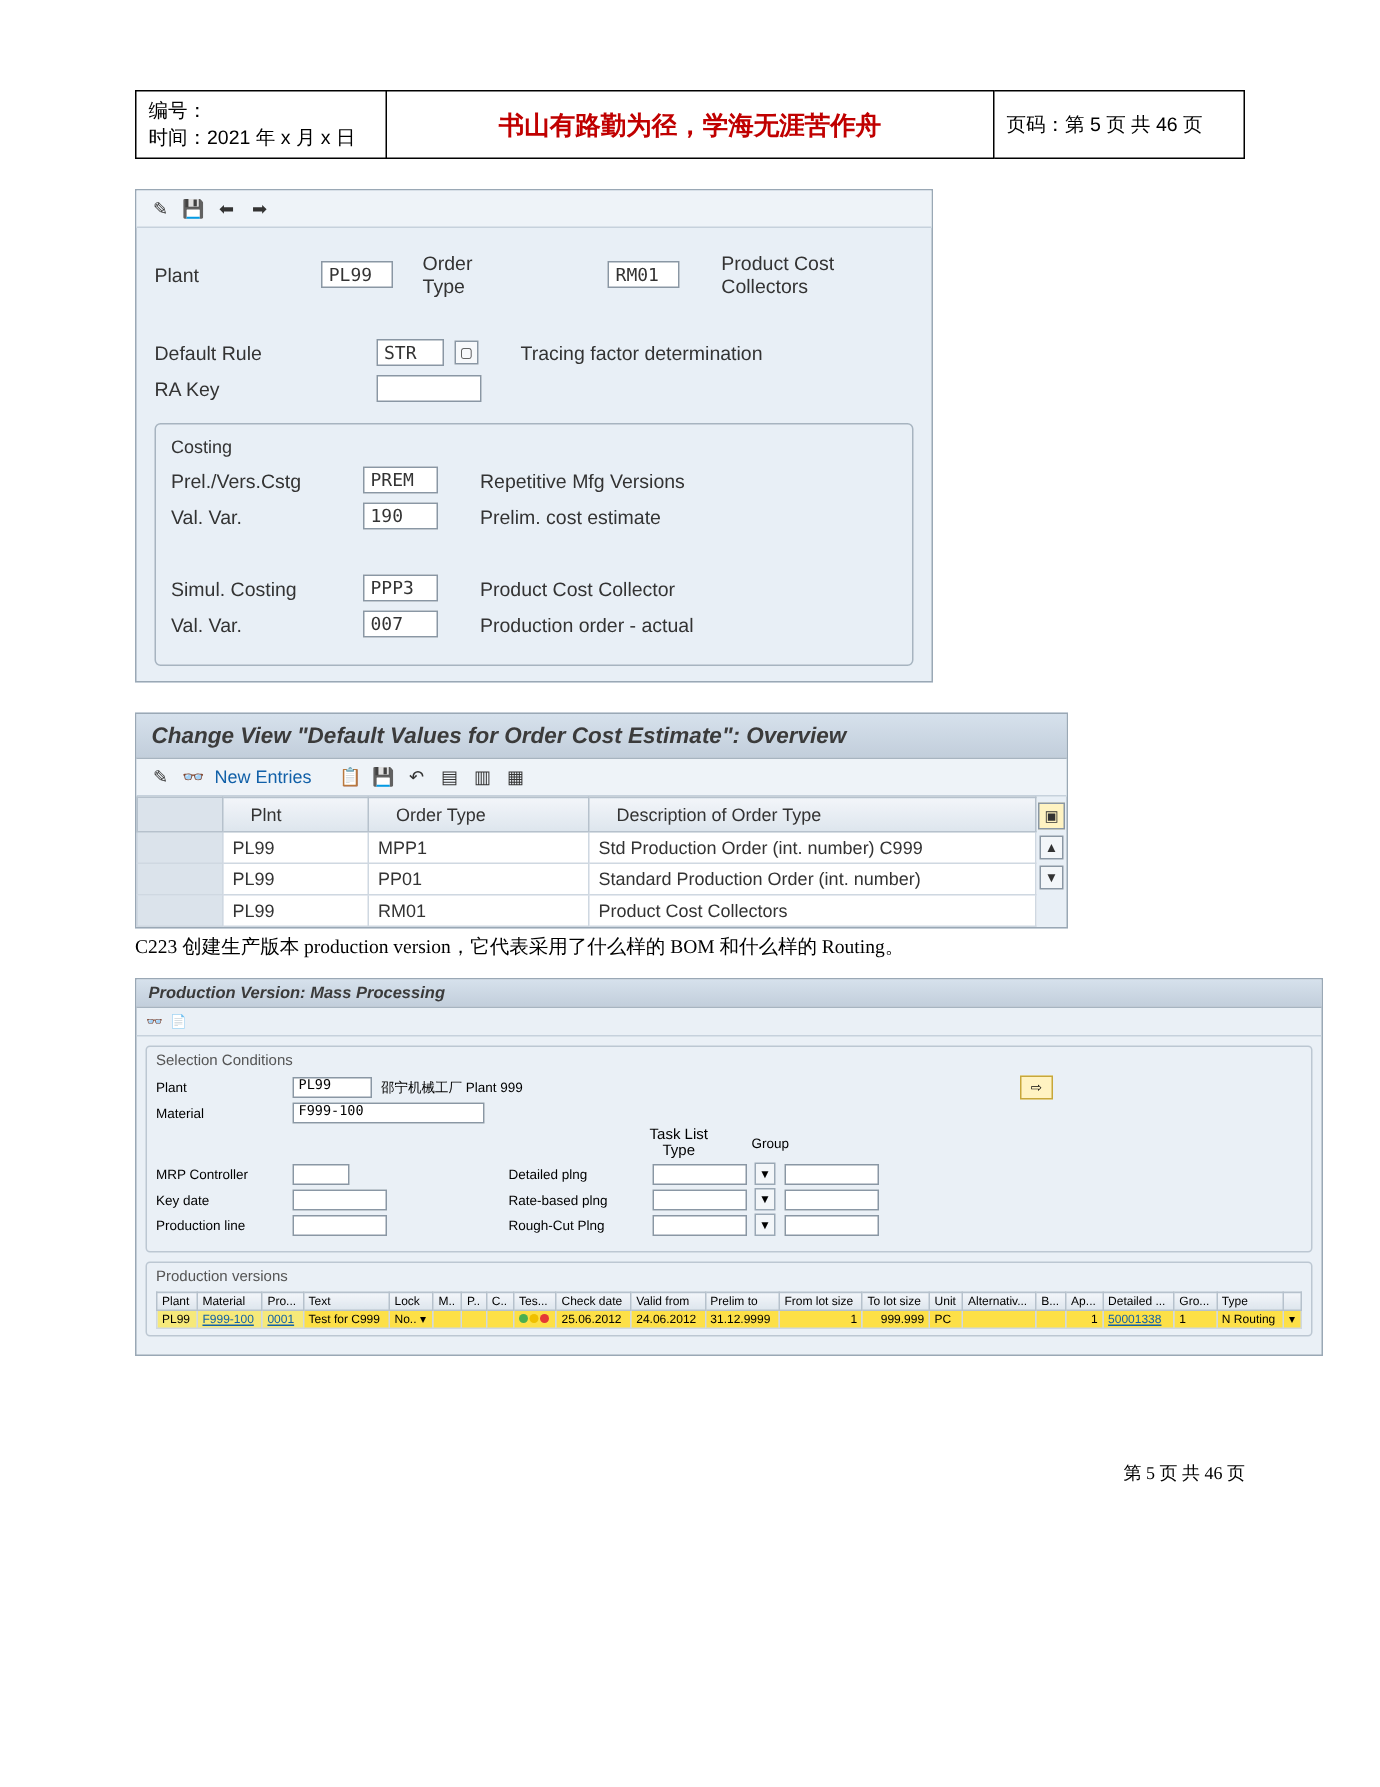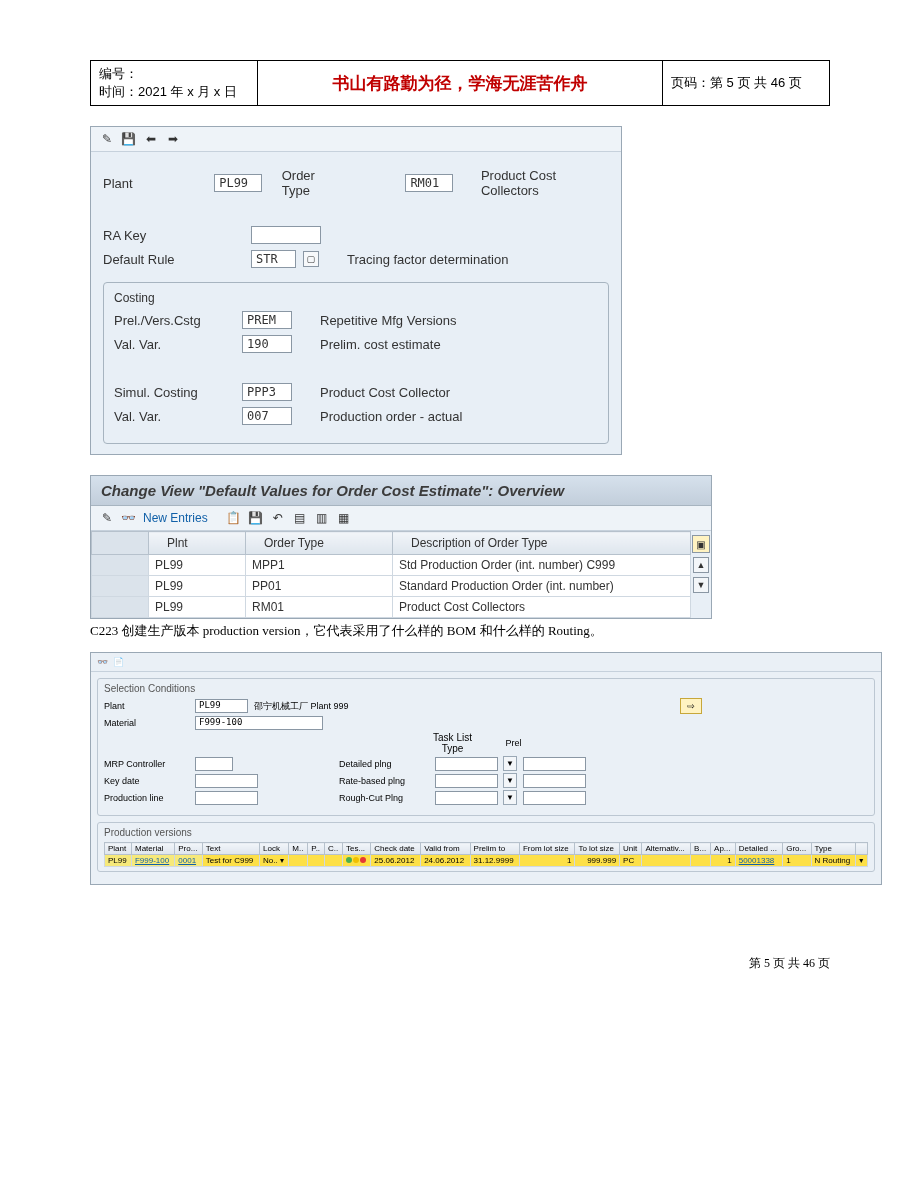--- a/index.html
+++ b/index.html
@@ -93,28 +93,28 @@
       <div class="sap-row">
         <span class="sap-label">Plant</span>
         <span class="sap-input w40">PL99</span>
         <span style="margin-left:12px;">Order Type</span>
         <span style="width:50px"></span>
         <span class="sap-input w40">RM01</span>
         <span class="sap-desc">Product Cost Collectors</span>
       </div>
       <div style="height:16px"></div>
       <div class="sap-row">
-        <span class="sap-label" style="width:140px;">RA Key</span>
-        <span class="sap-input w60"></span>
-      </div>
-      <div class="sap-row">
         <span class="sap-label" style="width:140px;">Default Rule</span>
         <span class="sap-input w35">STR</span>
           <span class="f4-btn">▢</span>
         <span class="sap-desc">Tracing factor determination</span>
+      </div>
+      <div class="sap-row">
+        <span class="sap-label" style="width:140px;">RA Key</span>
+        <span class="sap-input w60"></span>
       </div>
 
       <div class="sap-groupbox">
         <div class="sap-groupbox-title">Costing</div>
         <div class="sap-row">
           <span class="sap-label">Prel./Vers.Cstg</span>
           <span class="sap-input w40">PREM</span>
           <span class="sap-desc">Repetitive Mfg Versions</span>
         </div>
         <div class="sap-row">
@@ -186,20 +186,21 @@
         <div class="cfg-btn">▣</div>
         <div class="scroll-thumb">▲</div>
         <div class="scroll-thumb">▼</div>
       </div>
     </div>
   </div>
 
   <div class="body-text" style="margin-top:0;">C223 创建生产版本 production version，它代表采用了什么样的 BOM 和什么样的 Routing。</div>
 
   <div class="mass-panel">
+    <div class="mass-title">Production Version: Mass Processing</div>
     <div class="mass-toolbar">
       <span class="sap-icon" style="width:12px;height:12px;font-size:9px;">👓</span>
       <span class="sap-icon" style="width:12px;height:12px;font-size:9px;">📄</span>
     </div>
     <div class="mass-body">
       <div class="mass-group">
         <div class="mass-group-title">Selection Conditions</div>
         <div class="mass-row">
           <span class="lbl">Plant</span>
           <span class="mass-input w45">PL99</span>
@@ -210,21 +211,21 @@
         </div>
         <div class="mass-row">
           <span class="lbl">Material</span>
           <span class="mass-input w120">F999-100</span>
         </div>
         <div class="mass-row">
           <span class="lbl"></span>
             <span style="width:128px"></span>
           <span class="lbl2"></span>
           <span style="width:55px;font-size:10px;text-align:center;">Task List Type</span>
-          <span style="width:55px;font-size:9px;text-align:center;">Prel</span>
+          <span style="width:55px;font-size:9px;text-align:center;">Group</span>
         </div>
         <div class="mass-row">
           <span class="lbl">MRP Controller</span>
           <span class="mass-input w30"></span>
           <span style="width:94px"></span>
           <span class="lbl2">Detailed plng</span>
           <span class="mass-input w55"></span>
             <span class="drop-arrow">▼</span>
           <span class="mass-input w55"></span>
         </div>

